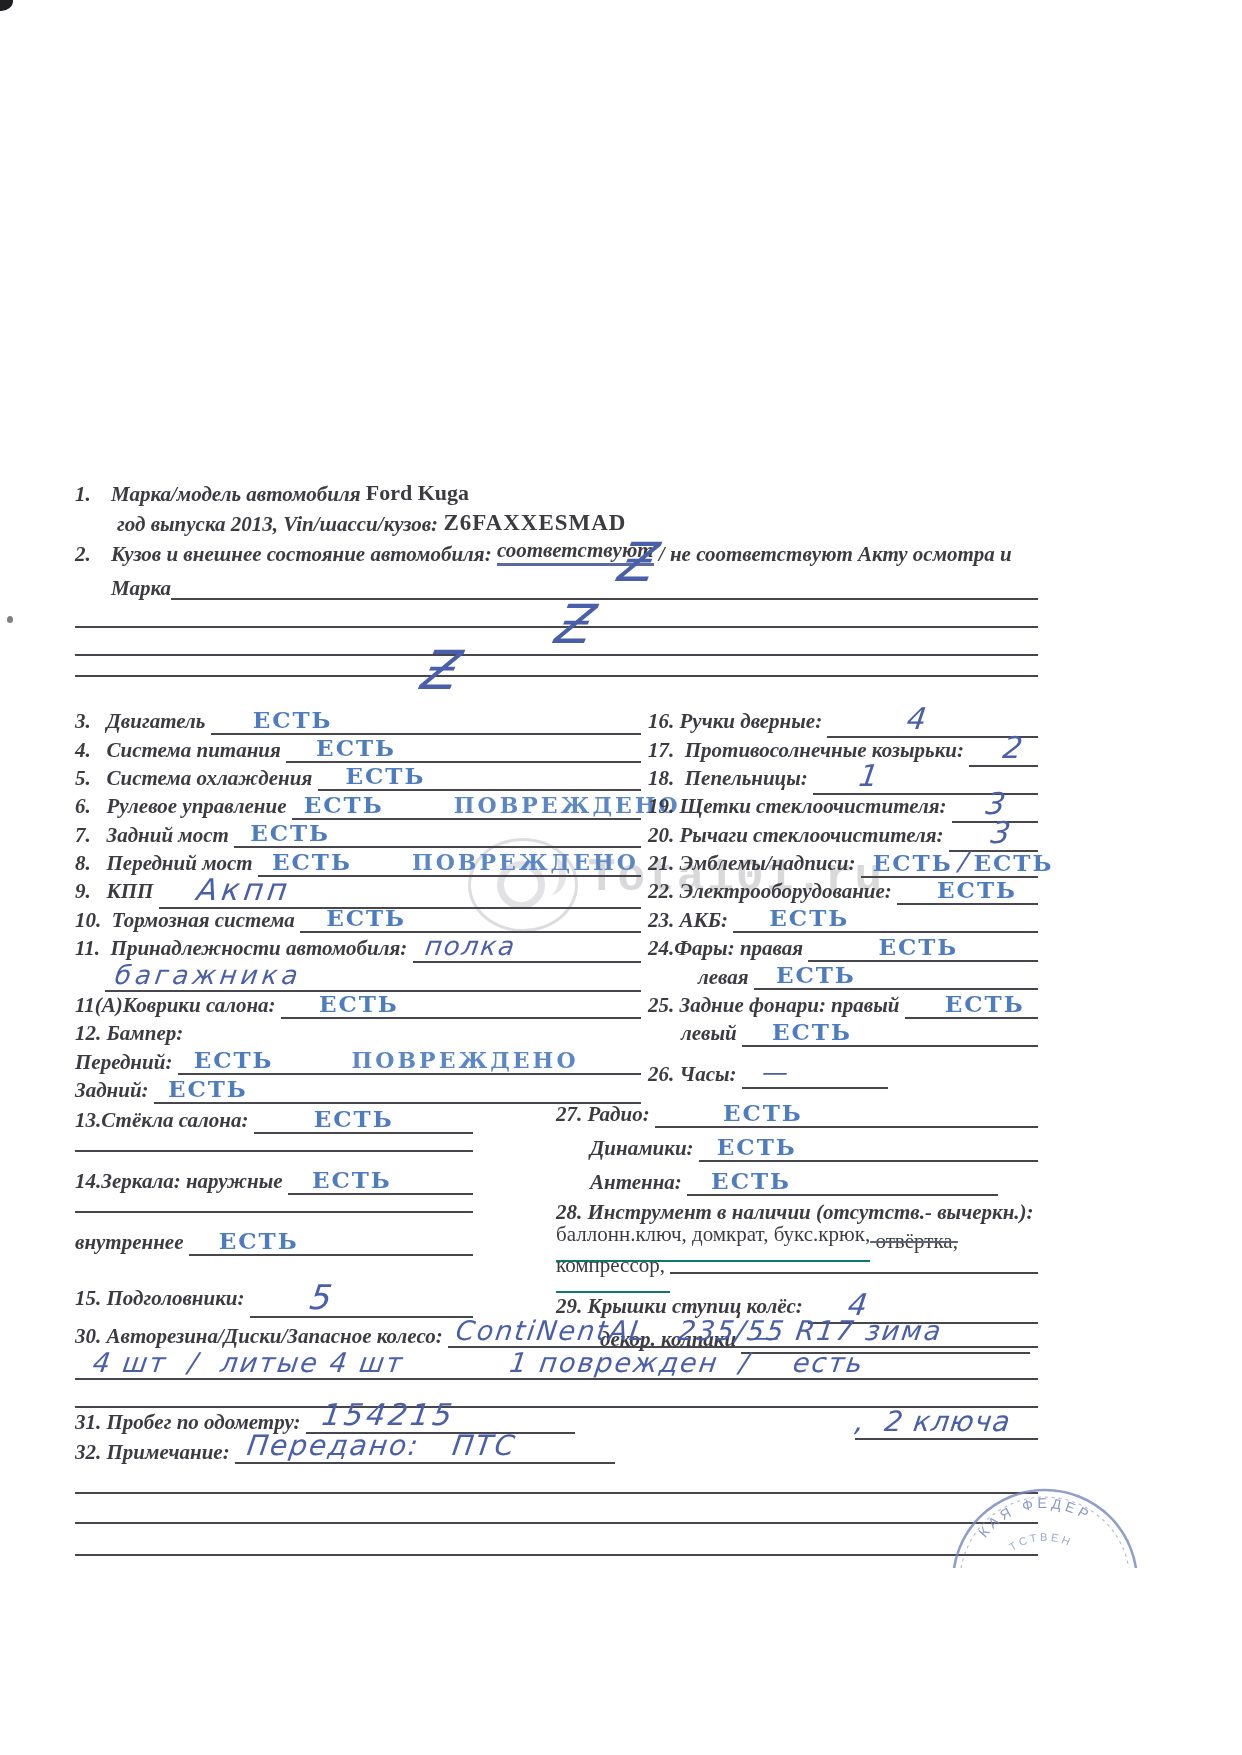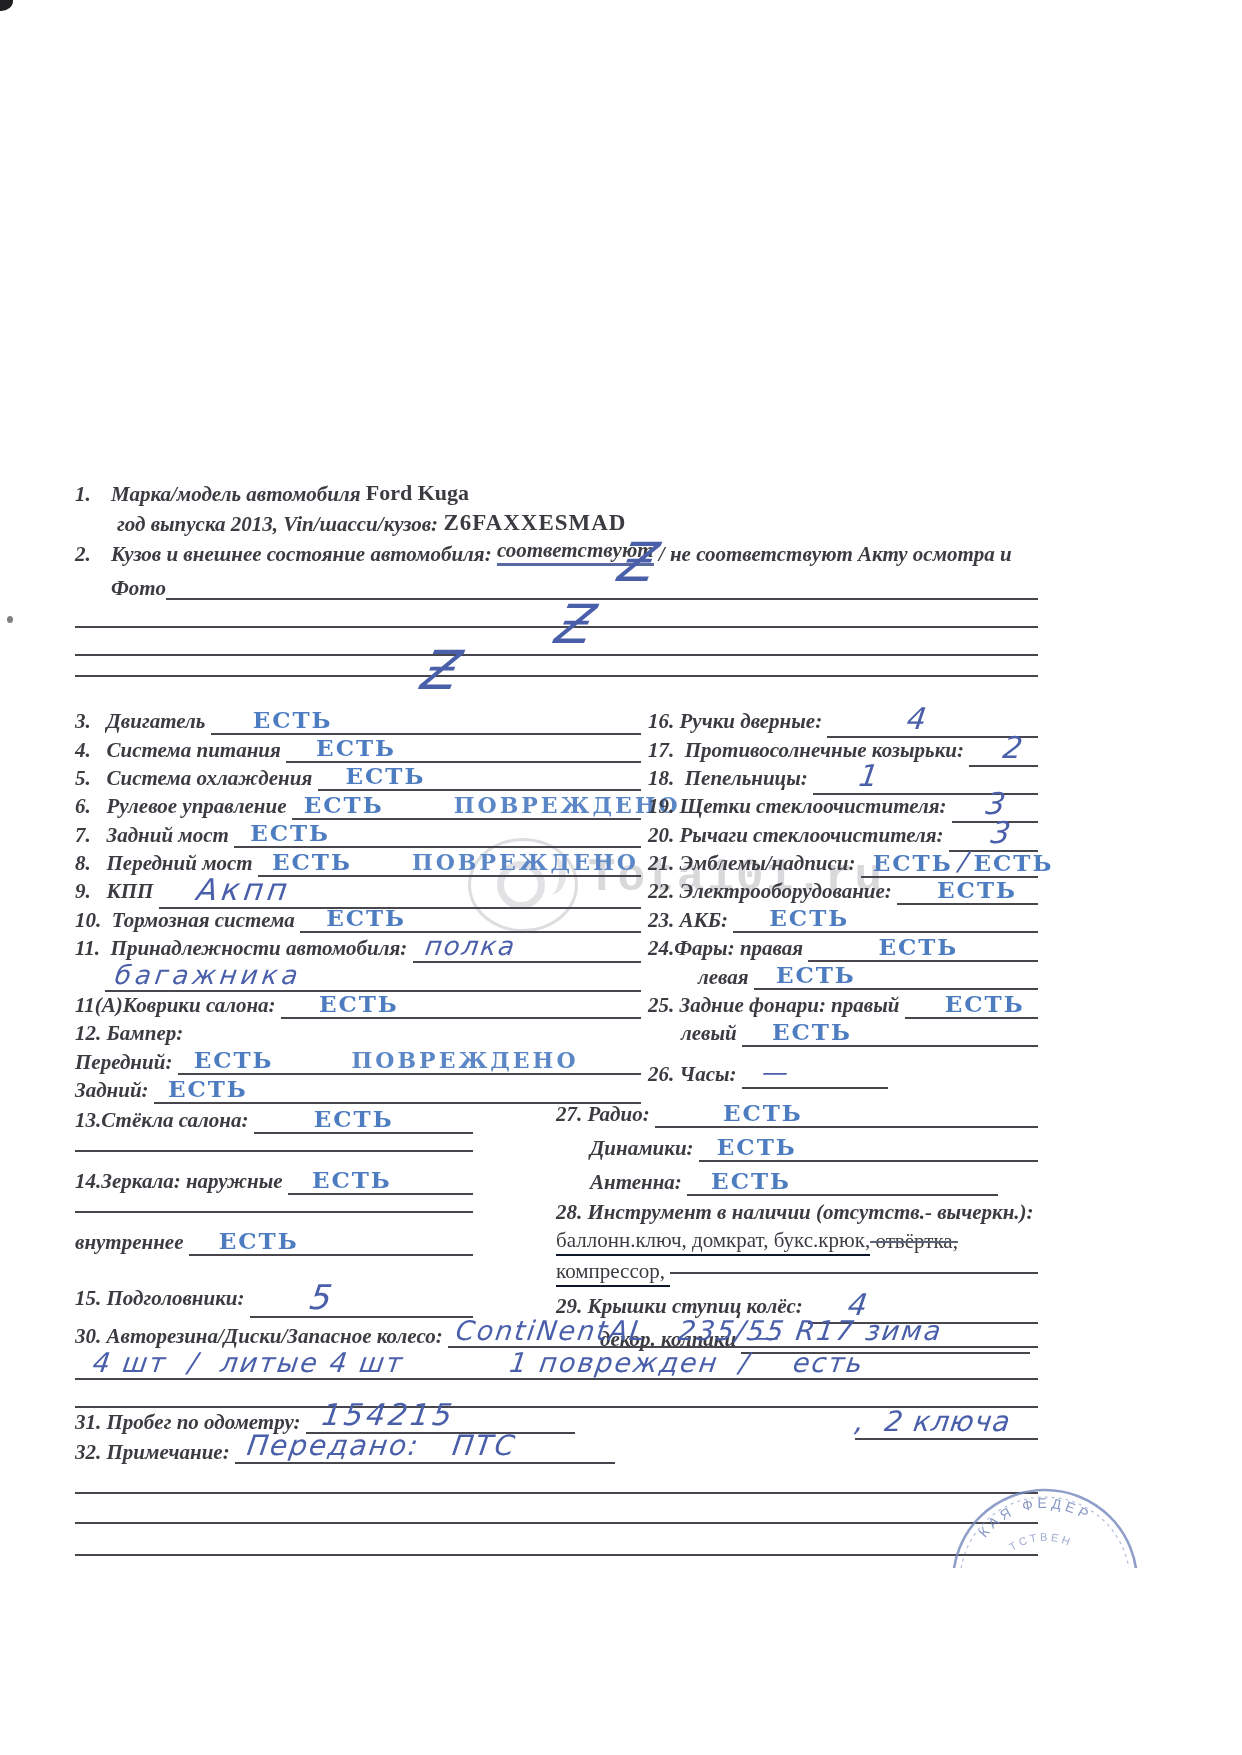--- a/index.html
+++ b/index.html
@@ -31,21 +31,21 @@
     font-size:26px;line-height:1;display:inline-block;transform:skewX(-8deg);
     padding-bottom:2px;white-space:pre;flex:none;
   }
   .h30{font-size:30px}.h34{font-size:34px}
   .zmark{font-size:54px;color:#4a5fa9;font-family:"DejaVu Sans",sans-serif;
     font-style:italic;transform:skewX(-12deg);line-height:1}
   
   .pu{border-bottom:3px solid #5a69a0;padding-bottom:1px}
   
   .tool{font-style:normal;font-weight:400;white-space:pre;line-height:1.2}
-  .tu{border-bottom:2px solid #0f172a;padding-bottom:1px}
+  .tu{border-bottom:2px solid #0f766e;padding-bottom:12px}
   .tstrike{text-decoration:line-through;text-decoration-thickness:2px;text-decoration-color:#5d6478}
   
   .wm-ring{width:104px;height:88px;border:3px solid rgba(140,140,146,.32);
     border-radius:50%;opacity:.9}
   .wm-ring .inner{position:absolute;left:26px;top:20px;width:34px;height:34px;
     border:7px solid rgba(140,140,146,.28);border-radius:50%}
   .wm-ring .tail{position:absolute;left:62px;top:14px;width:26px;height:40px;
     border-right:7px solid rgba(140,140,146,.25);border-radius:0 60% 60% 0}
   .wm-text{font-family:Liberation Mono, monospace;font-weight:700;font-size:46px;
     letter-spacing:2px;color:rgba(141,141,147,.33);white-space:pre}
@@ -75,21 +75,21 @@
     <span class="lbl2">год выпуска 2013, Vin/шасси/кузов: </span>
     <span class="upright" style="font-size:23px;letter-spacing:1px">Z6FAXXESMAD</span>
   </div>
   <div class="trow" style="height:30px">
     <span class="num">2.</span>
     <span class="lbl2">Кузов и внешнее состояние автомобиля: </span>
     <span class="lbl2 pu">соответствуют</span>
     <span class="lbl2"> / не соответствуют Акту осмотра и</span>
   </div>
   <div class="trow" style="height:34px">
-    <span class="lbl2" style="padding-left:36px">Фото</span>
+    <span class="lbl2" style="padding-left:36px">Марка</span>
     <span class="fill"></span>
   </div>
   <div class="trow" style="height:28px">
     <span class="fill"></span>
   </div>
   <div class="trow" style="height:28px">
     <span class="fill"></span>
   </div>
   <div class="trow" style="height:21px">
     <span class="fill"></span>

